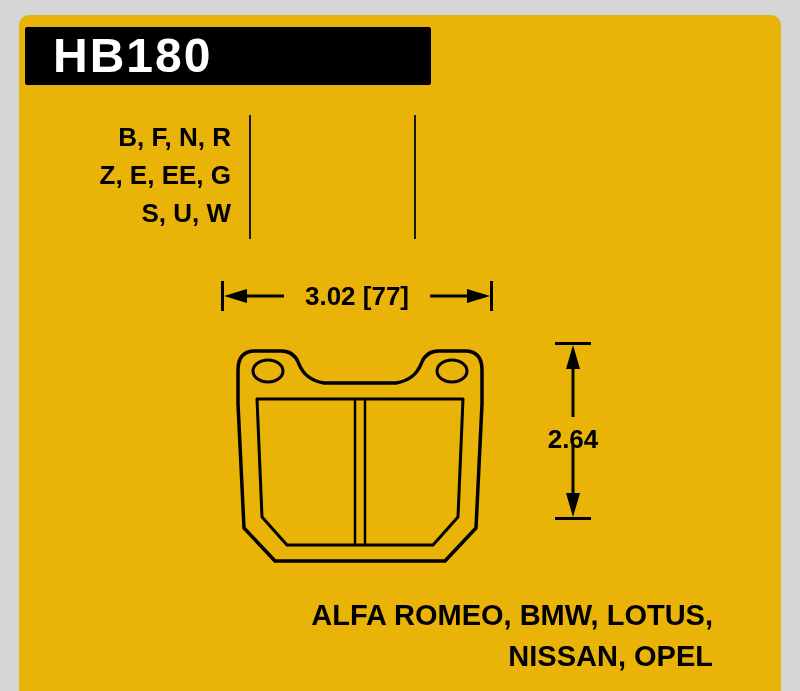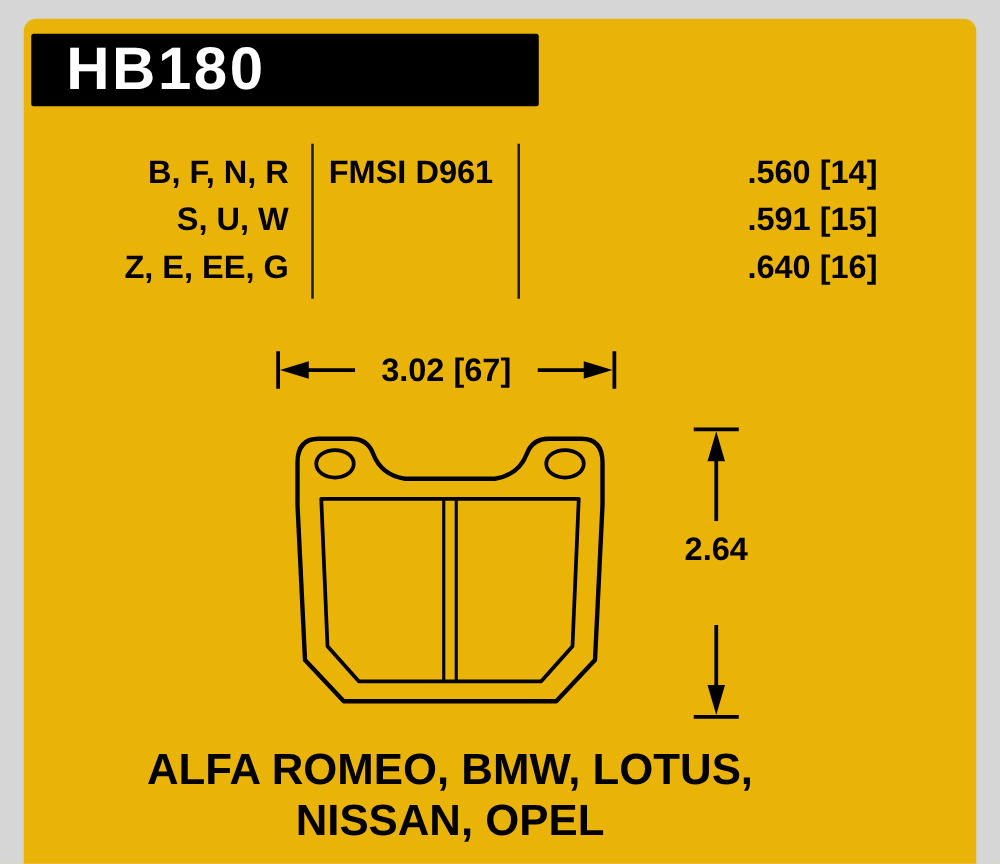--- a/index.html
+++ b/index.html
@@ -84,21 +84,21 @@
     position: absolute;
     left: 205px;
     top: 327px;
   }
   
   .height-dim {
     position: absolute;
     left: 522px;
     top: 327px;
     width: 64px;
-    height: 233px;
+    height: 178px;
   }
   .tick-h {
     position: absolute;
     left: 14px;
     width: 36px;
     height: 3px;
     background: #000;
   }
   .tick-h.top { top: 0; }
   .tick-h.bottom { bottom: 0; }
@@ -111,63 +111,57 @@
     left: 0;
     width: 100%;
     text-align: center;
     font-size: 26px;
     line-height: 39px;
   }
   
   .applications {
     position: absolute;
     top: 580px;
-    left: 0;
+    left: 12px;
     width: 682px;
-    text-align: center;
-    font-size: 35px;
+    text-align: right;
+    font-size: 29px;
     line-height: 41px;
   }
   svg { display: block; }
   .ink-line { stroke: #000; fill: none; }
 </style>
 </head>
 <body>
 
 <div class="card">
 
   <div class="part-box">
     <span class="part-number">HB180</span>
   </div>
 
   <div class="divider divider-1"></div>
   <div class="divider divider-2"></div>
 
   <div class="spec-col col-compounds">
     <div>B, F, N, R</div>
+    <div>Z, E, EE, G</div>
     <div>S, U, W</div>
-    <div>Z, E, EE, G</div>
   </div>
   <div class="spec-col col-fmsi">
-    <div>FMSI D961</div>
     <div></div>
-  </div>
-  <div class="spec-col col-thickness">
-    <div>.560 [14]</div>
-    <div>.591 [15]</div>
-    <div>.640 [16]</div>
   </div>
 
   <div class="width-dim">
     <div class="tick-v"></div>
     <svg class="dim-arrow-h" width="60" height="20" viewBox="0 0 60 20">
       <polygon points="0,10 23,3 23,17" fill="#000"></polygon>
       <line x1="21" y1="10" x2="60" y2="10" stroke="#000" stroke-width="3"></line>
     </svg>
-    <span class="dim-label">3.02 [67]</span>
+    <span class="dim-label">3.02 [77]</span>
     <svg class="dim-arrow-h" width="60" height="20" viewBox="0 0 60 20">
       <line x1="0" y1="10" x2="39" y2="10" stroke="#000" stroke-width="3"></line>
       <polygon points="60,10 37,3 37,17" fill="#000"></polygon>
     </svg>
     <div class="tick-v"></div>
   </div>
 
   <svg class="pad-svg" width="272" height="233" viewBox="0 0 272 233">
 
     <path class="ink-line" stroke-width="3.5" stroke-linejoin="round" d="M 14 28

